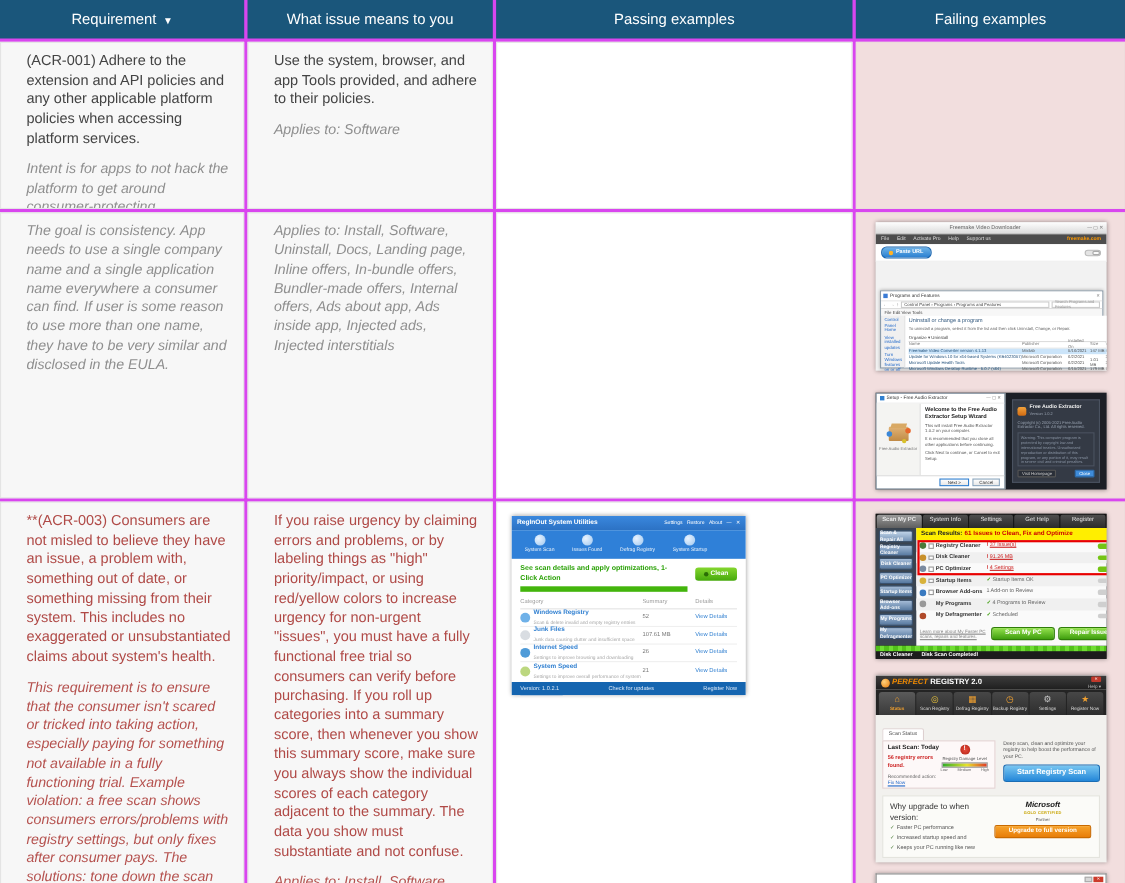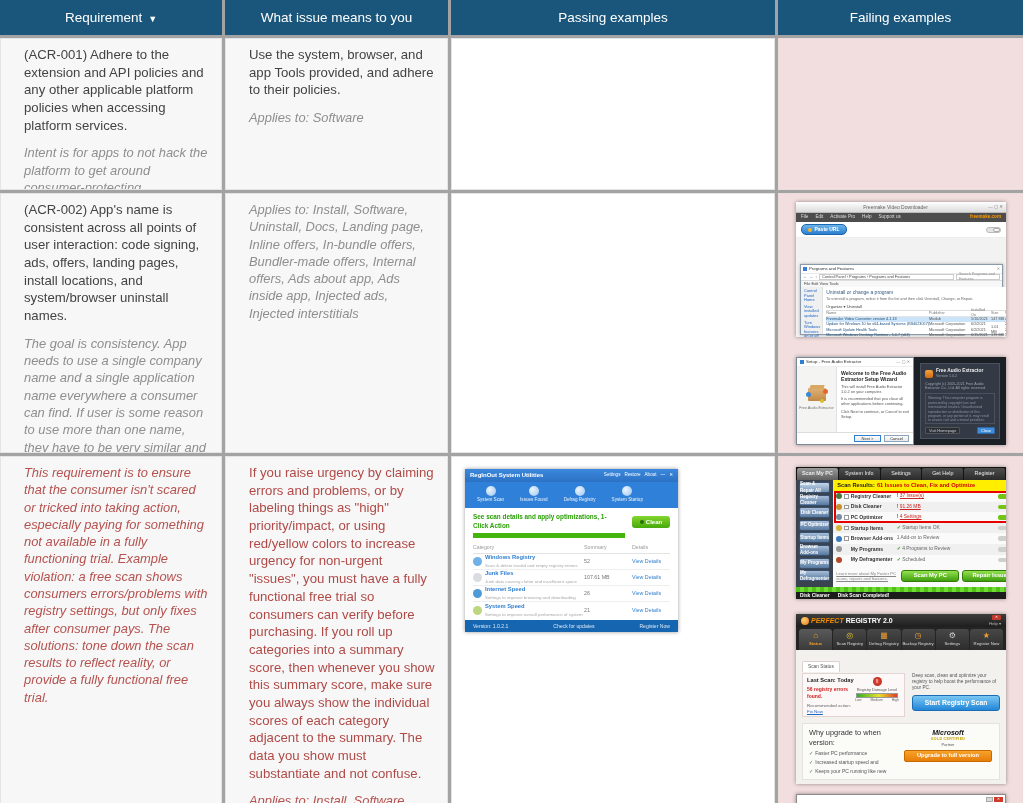--- a/index.html
+++ b/index.html
@@ -1,17 +1,17 @@
 <!DOCTYPE html>
 <html><head>
 <meta charset="utf-8">
 <style>
   * { margin:0; padding:0; box-sizing:border-box; }
   body { background:#fff; font-family:"Liberation Sans", sans-serif; }
-  .page { width:1023px; height:803px; overflow:hidden; background:#a3a3a3; position:relative; }
+  .page { width:1023px; height:803px; overflow:hidden; background:#d946ef; position:relative; }
   .grid { display:grid; grid-template-columns:222px 223px 324px 245px; grid-template-rows:35px 152px 260px 420px; column-gap:3px; row-gap:3px; }
   .hcell { background:#1a567b; color:#fff; display:flex; align-items:center; justify-content:center; font-size:13.5px; gap:6px; }
   .hcell .arrow { font-size:9px; position:relative; top:1px; }
   .cell { border:1px solid #e4e4e4; padding:7px 11px 8px 23px; font-size:13.2px; line-height:1.34; color:#434343; overflow:hidden; }
   .c-gray { background:#f7f7f7; }
   .c-white { background:#ffffff; }
   .c-pink { background:#f2dede; border-color:#ecdbdb; }
   .cell p.main { margin:0 0 10px 0; }
   .cell p.note { font-style:italic; color:#8e8e8e; font-size:12.9px; }
   .red p.main { color:#b04a47; }
@@ -220,21 +220,20 @@
     <p class="note">Intent is for apps to not hack the platform to get around consumer-protecting restrictions, but use the interfaces as intended.</p>
   </div>
   <div class="cell c-gray">
     <p class="main">Use the system, browser, and app Tools provided, and adhere to their policies.</p>
     <p class="note">Applies to: Software</p>
   </div>
   <div class="cell c-white"></div>
   <div class="cell c-pink"></div>
 
   <div class="cell c-gray">
-    <p class="main">(ACR-002) App's name is consistent across all points of user interaction: code signing, ads, offers, landing pages, install locations, and system/browser uninstall names.</p>
     <p class="note">The goal is consistency. App needs to use a single company name and a single application name everywhere a consumer can find. If user is some reason to use more than one name, they have to be very similar and disclosed in the EULA.</p>
   </div>
   <div class="cell c-gray">
     <p class="note">Applies to: Install, Software, Uninstall, Docs, Landing page, Inline offers, In-bundle offers, Bundler-made offers, Internal offers, Ads about app, Ads inside app, Injected ads, Injected interstitials</p>
   </div>
   <div class="cell c-white"></div>
   <div class="cell c-pink shotcell">
 
     <div class="shot fm">
       <div class="fm-title">
@@ -374,20 +373,21 @@
           <div class="su-btnrow">
             <span class="su-dbtn gray">Visit Homepage</span>
             <span class="su-dbtn blue">Close</span>
           </div>
         </div>
       </div>
     </div>
   </div>
 
   <div class="cell c-gray red">
+    <p class="main">**(ACR-003) Consumers are not misled to believe they have an issue, a problem with, something out of date, or something missing from their system. This includes no exaggerated or unsubstantiated claims about system's health.</p>
     <p class="note">This requirement is to ensure that the consumer isn't scared or tricked into taking action, especially paying for something not available in a fully functioning trial. Example violation: a free scan shows consumers errors/problems with registry settings, but only fixes after consumer pays. The solutions: tone down the scan results to reflect reality, or provide a fully functional free trial.</p>
   </div>
   <div class="cell c-gray red">
     <p class="main">If you raise urgency by claiming errors and problems, or by labeling things as "high" priority/impact, or using red/yellow colors to increase urgency for non-urgent "issues", you must have a fully functional free trial so consumers can verify before purchasing. If you roll up categories into a summary score, then whenever you show this summary score, make sure you always show the individual scores of each category adjacent to the summary. The data you show must substantiate and not confuse.</p>
     <p class="note">Applies to: Install, Software, Uninstall, Docs, Landing page, Inline offers, In-bundle offers, Bundler-made offers, Internal offers, Ads about app, Ads inside app, Injected ads, Injected interstitials</p>
   </div>
   <div class="cell c-white shotcell">
 
     <div class="shot ut">
       <div class="ut-title">

